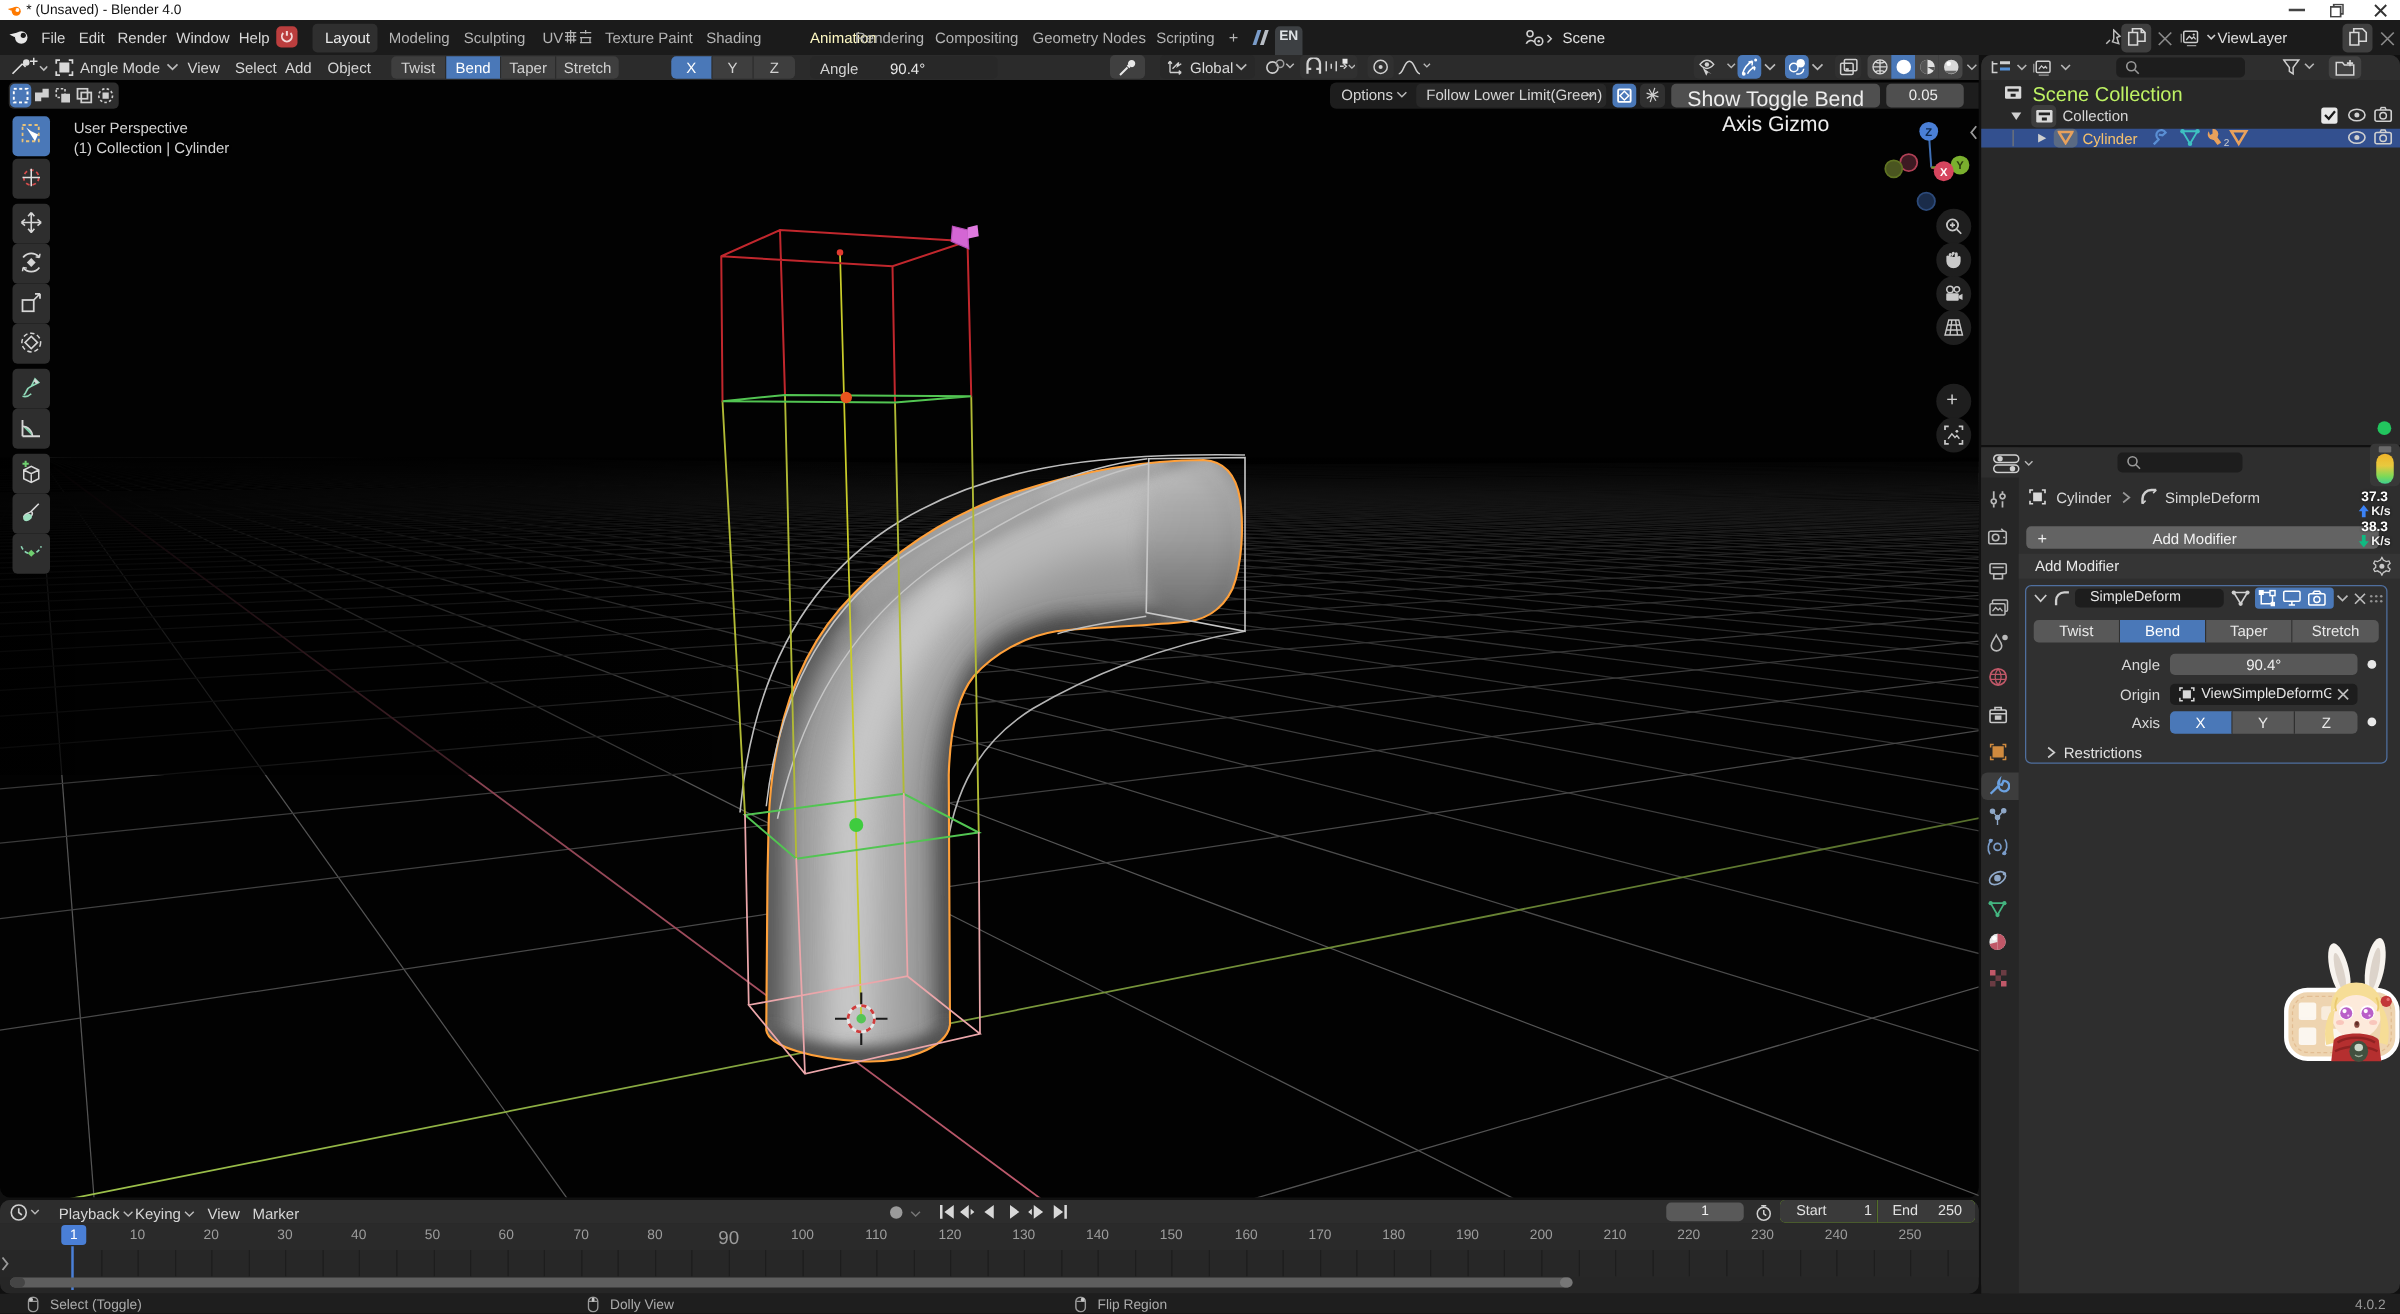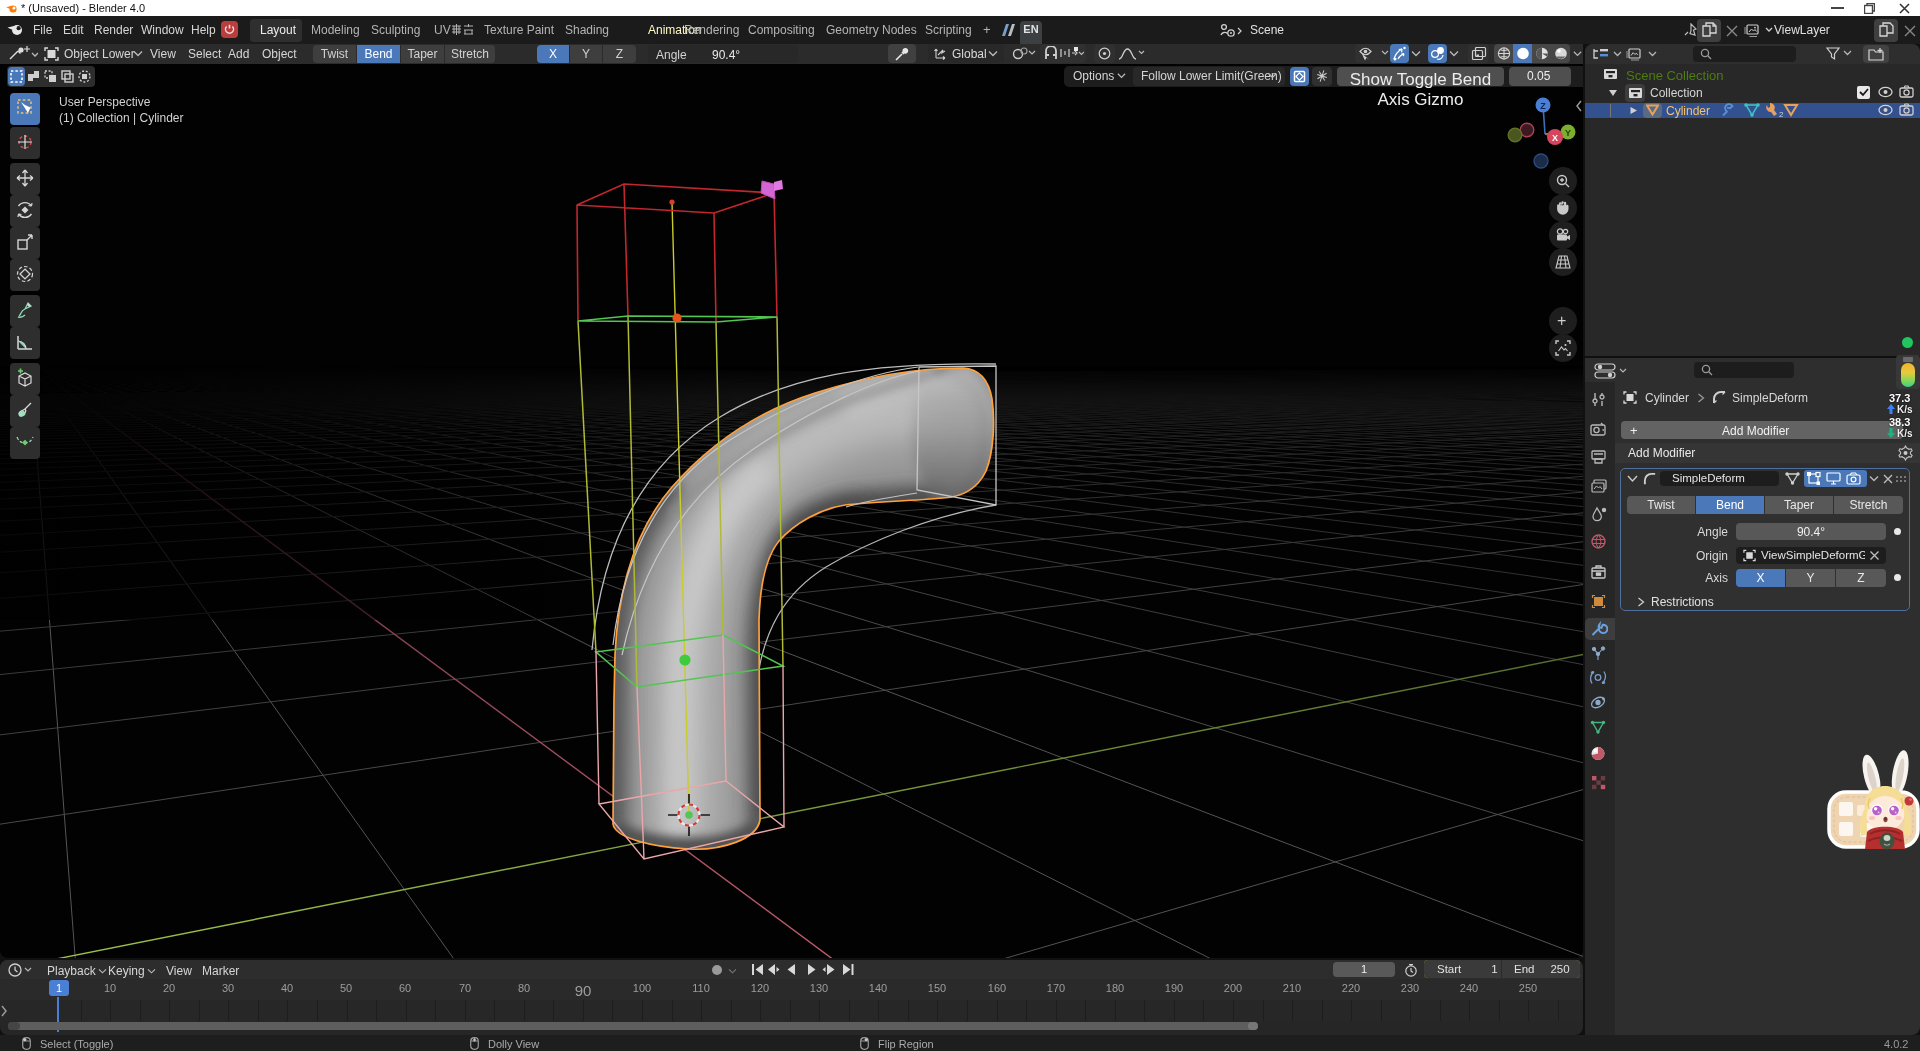--- a/index.html
+++ b/index.html
@@ -109,21 +109,21 @@
 <svg class="abs" style="left:8px;top:46px" width="30" height="16" viewBox="0 0 30 16">
   <path d="M2 13 L10 5 M10 5 l2.5 2.5" stroke="#ddd" stroke-width="1.4" fill="none"></path>
       <circle cx="13" cy="4" r="2.6" fill="#ddd"></circle>
       <path d="M16 3 h6 M19 0 v6" stroke="#ddd" stroke-width="1.2"></path>
   <path d="M24 7 l3 3 l3 -3" fill="none" stroke="#bbb" stroke-width="1.3"></path>
 </svg>
 <svg class="abs" style="left:44px;top:47px" width="15" height="14" viewBox="0 0 15 14">
   <rect x="3.5" y="3" width="8" height="8" fill="#d9d9d9"></rect>
   <path d="M1 4 V1 H4 M11 1 H14 V4 M14 10 V13 H11 M4 13 H1 V10" fill="none" stroke="#d9d9d9" stroke-width="1.4"></path>
 </svg>
-<div class="ttxt" style="left:64px;top:47px">Object Lower</div>
+<div class="ttxt" style="left:64px;top:47px">Angle Mode</div>
 <svg class="abs" style="left:133px;top:50px" width="10" height="8" viewBox="0 0 10 8">
       <path d="M1 1.5 l4 4 l4 -4" fill="none" stroke="#bbb" stroke-width="1.3"></path>
     </svg>
 <div class="ttxt" style="left:150px;top:47px">View</div>
 <div class="ttxt" style="left:188px;top:47px">Select</div>
 <div class="ttxt" style="left:228px;top:47px">Add</div>
 <div class="ttxt" style="left:262px;top:47px">Object</div>
 
 <div class="abs" style="left:313px;top:45px;height:18px;display:flex">
  <div style="width:44px;background:#3e3e3e;border-radius:4px 0 0 4px;border-right:1px solid #2b2b2b;color:#d2d2d2;font-size:12px;text-align:center;line-height:18px">Twist</div>
@@ -654,21 +654,21 @@
 <svg class="abs" style="left:1868px;top:47px" width="17" height="14" viewBox="0 0 17 14">
       <path d="M1 3 h5 l1.5 2 H15 v8 H1 Z" fill="none" stroke="#d5d5d5" stroke-width="1.2"></path>
       <path d="M12 1 v5 M9.5 3.5 h5" stroke="#d5d5d5" stroke-width="1.3"></path>
     </svg>
 
 <svg class="abs" style="left:1603px;top:68px" width="16" height="13" viewBox="0 0 16 13">
       <rect x="1" y="1" width="13" height="10" rx="1" fill="#d9d9d9"></rect>
       <rect x="3" y="3" width="9" height="2.2" fill="#232323"></rect>
       <rect x="5.5" y="7" width="4" height="2.4" fill="#232323"></rect>
     </svg>
-<div class="abs" style="left:1626px;top:68px;font-size:13px;color:#4d7c0f">Scene Collection</div>
+<div class="abs" style="left:1626px;top:68px;font-size:16px;color:#bef264">Scene Collection</div>
 <svg class="abs" style="left:1608px;top:88px" width="10" height="9" viewBox="0 0 10 9">
       <path d="M1 2 L9 2 L5 8 Z" fill="#cfcfcf"></path>
     </svg>
 <div class="abs pill" style="left:1625px;top:84px;width:20px;height:18px;background:#3d3d3d"></div>
 <svg class="abs" style="left:1628px;top:87px" width="16" height="13" viewBox="0 0 16 13">
       <rect x="1" y="1" width="13" height="10" rx="1" fill="#d9d9d9"></rect>
       <rect x="3" y="3" width="9" height="2.2" fill="#232323"></rect>
       <rect x="5.5" y="7" width="4" height="2.4" fill="#232323"></rect>
     </svg>
 <div class="abs" style="left:1650px;top:86px;font-size:12px;color:#d5d5d5">Collection</div>

